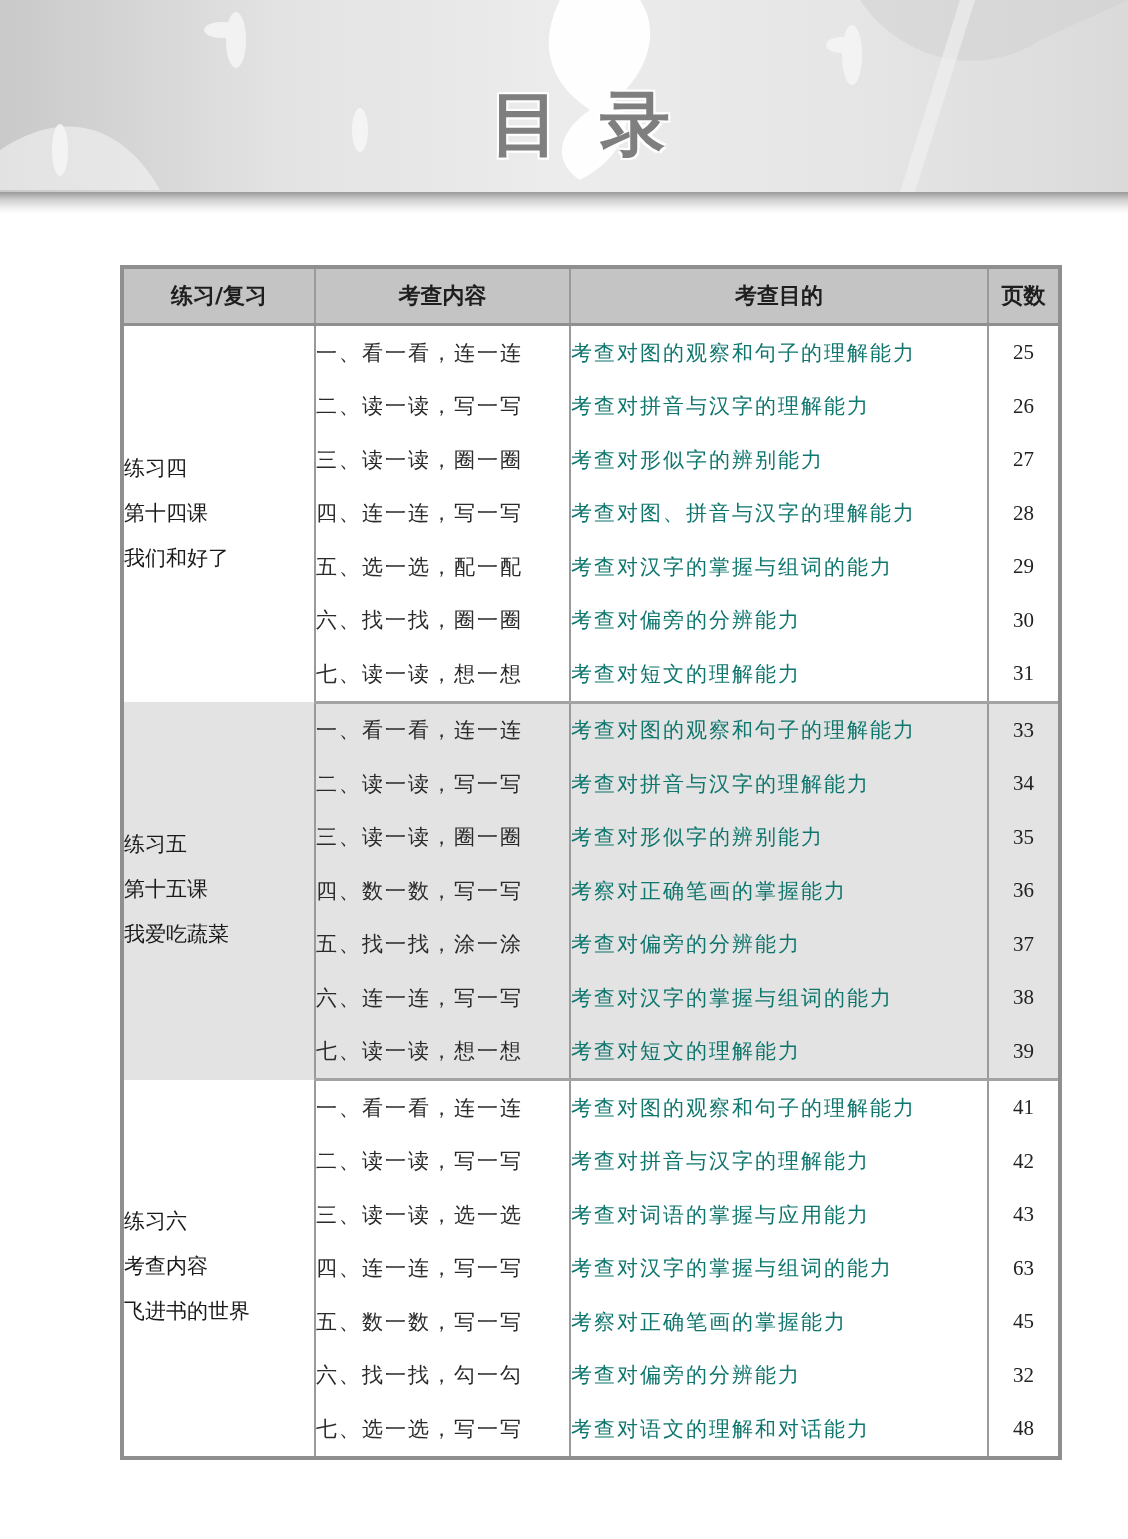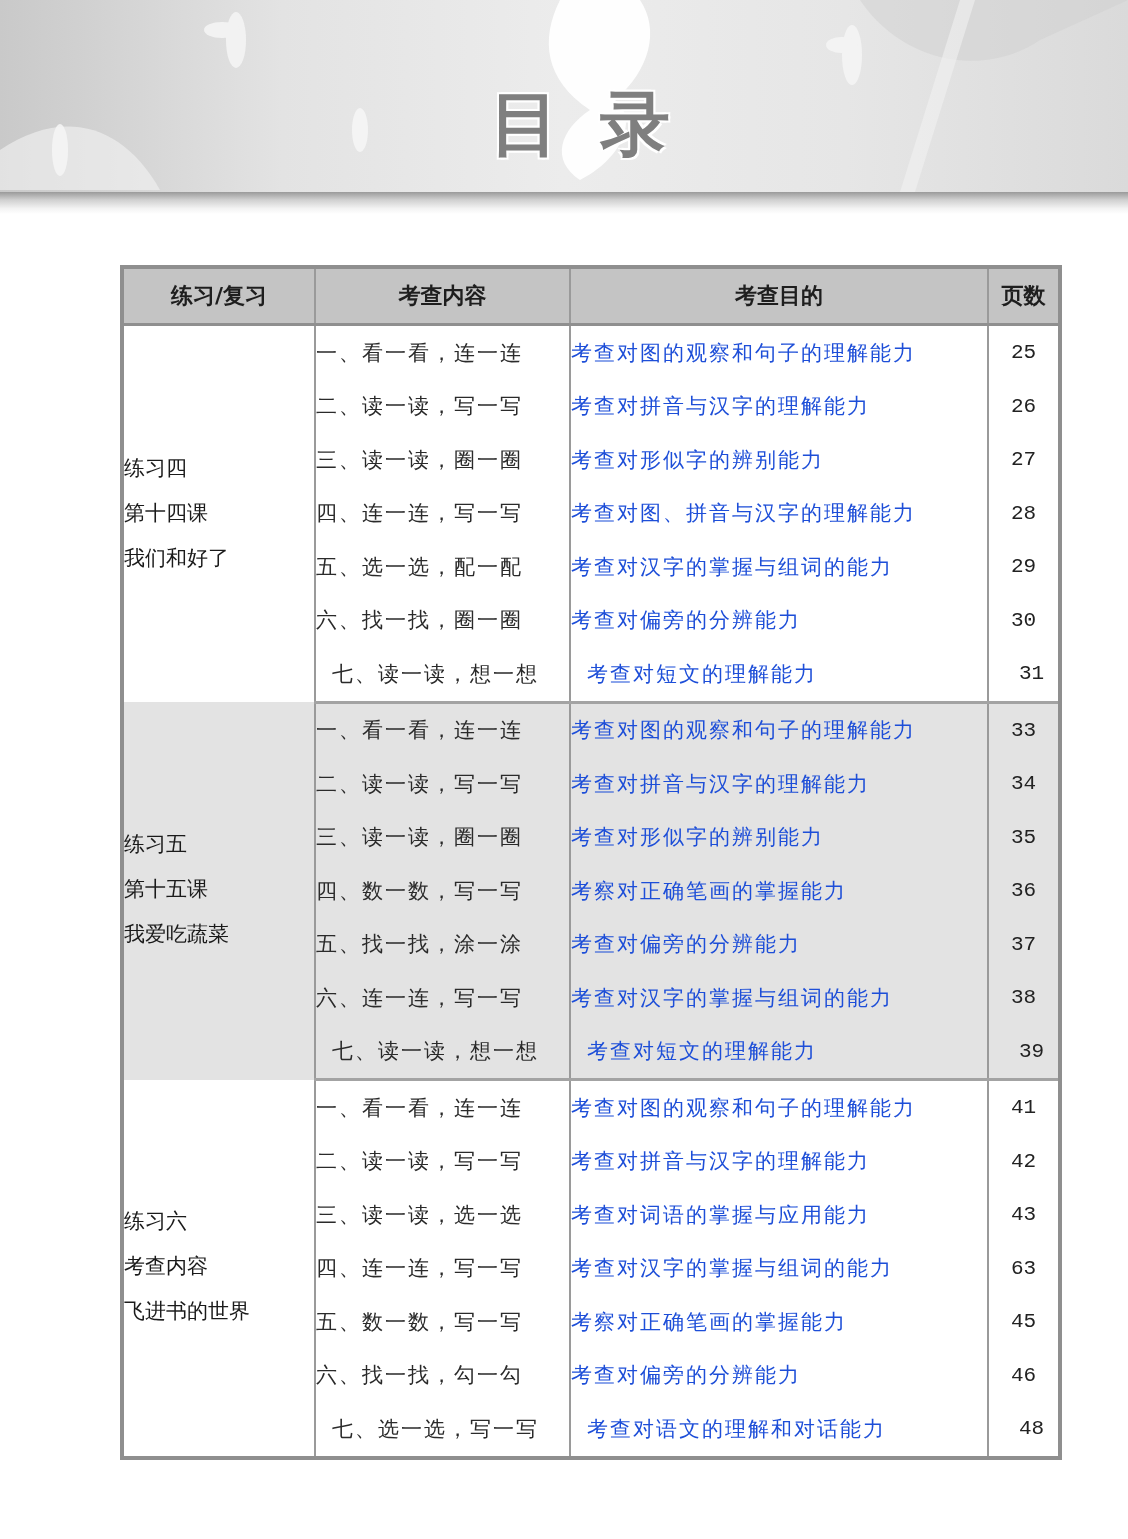--- a/index.html
+++ b/index.html
@@ -31,26 +31,26 @@
   table.toc th {
     height: 54px; background: #c4c4c4;
     font-family: "DejaVu Sans", sans-serif; font-weight: bold; font-size: 22px; color: #1e1e1e;
     border-left: 2px solid #9a9a9a; border-right: 2px solid #9a9a9a; border-bottom: 3px solid #8f8f8f;
     text-align: center; padding: 0;
   }
   table.toc td {
     border-left: 2px solid #9a9a9a; border-right: 2px solid #9a9a9a;
     padding: 0; height: 53.5px; vertical-align: middle; font-size: 21px;
   }
-  tr.group-end td { border-bottom: 3px solid #a3a3a3; padding-left: 16px; }
+  tr.group-end td { border-bottom: 3px solid #a3a3a3; }
   .shaded td { background: #e3e3e3; }
   td.lesson { vertical-align: top; padding: 12px 0 0 12px; font-family: Liberation Mono, monospace; font-size: 21px; line-height: 45px; }
   td.content { padding-left: 12px; letter-spacing: 2px; color: #2a2a2a; }
-  td.purpose { padding-left: 12px; letter-spacing: 2px; color: #1d4ed8; }
-  td.page { text-align: center; font-family: Liberation Mono, monospace; font-size: 19px; color: #222; padding-bottom: 6px; }
+  td.purpose { padding-left: 12px; letter-spacing: 2px; color: #0f766e; }
+  td.page { text-align: center; font-family: Liberation Serif, serif; font-size: 19px; color: #222; padding-bottom: 6px; }
   .lesson div { white-space: nowrap; }
 </style>
 </head>
 <body>
 
 <div class="banner">
   <svg class="deco" width="1128" height="192" viewBox="0 0 1128 192">
     <path d="M560 0 C540 40 545 80 590 110 C560 130 550 160 580 180 C620 160 640 120 615 100 C650 70 660 30 640 0 Z" fill="#ffffff" opacity="0.95"></path>
     <path d="M0 150 C60 110 120 120 160 190 L0 190 Z" fill="#f4f4f4" opacity="0.6"></path>
     <path d="M860 0 C900 60 980 80 1040 40 L1128 0 Z" fill="#d0d0d0" opacity="0.5"></path>
@@ -193,21 +193,21 @@
         <td class="page">63</td>
       </tr>
       <tr>
         <td class="content">五、数一数，写一写</td>
         <td class="purpose">考察对正确笔画的掌握能力</td>
         <td class="page">45</td>
       </tr>
       <tr>
         <td class="content">六、找一找，勾一勾</td>
         <td class="purpose">考查对偏旁的分辨能力</td>
-        <td class="page">46</td>
+        <td class="page">32</td>
       </tr>
       <tr class="group-end">
         <td class="content">七、选一选，写一写</td>
         <td class="purpose">考查对语文的理解和对话能力</td>
         <td class="page">48</td>
       </tr>
     </tbody>
 </table>
 
 </body></html>

